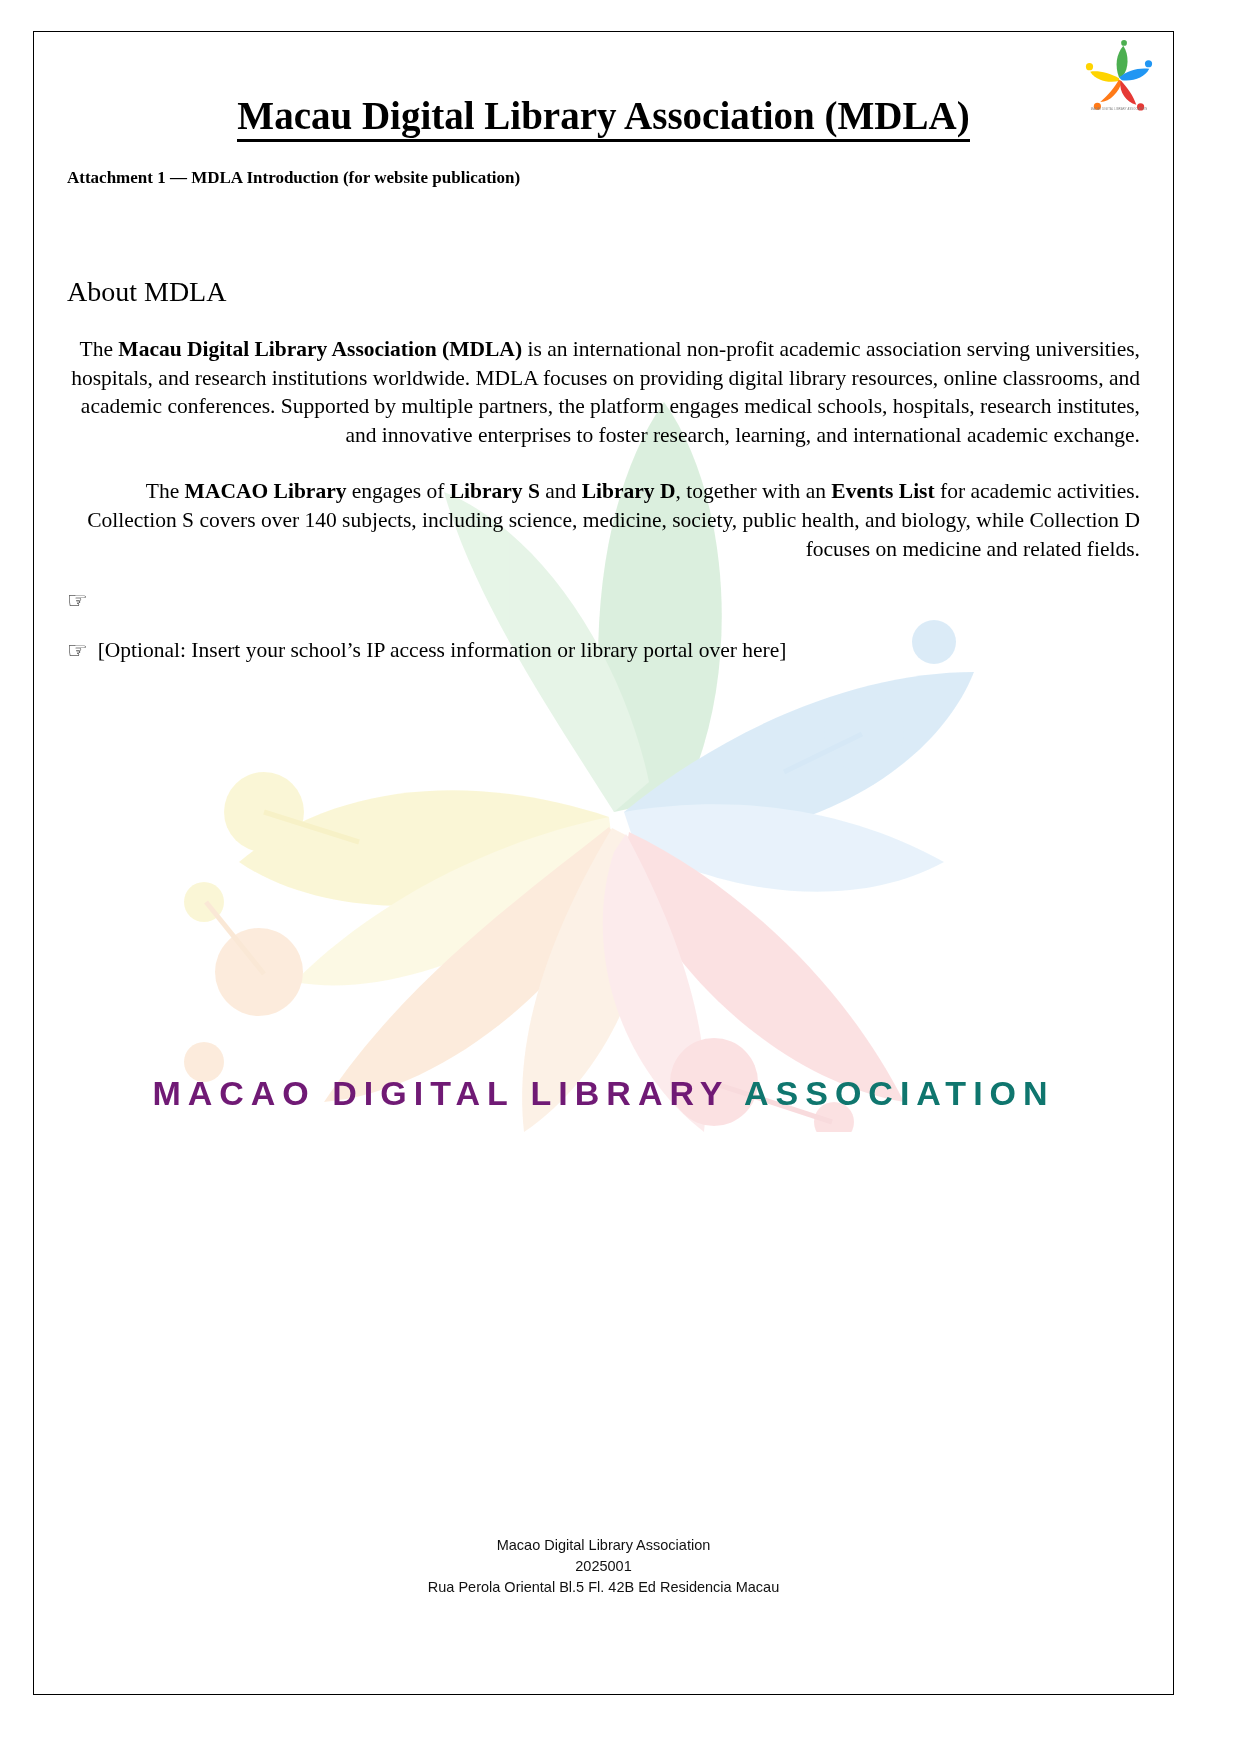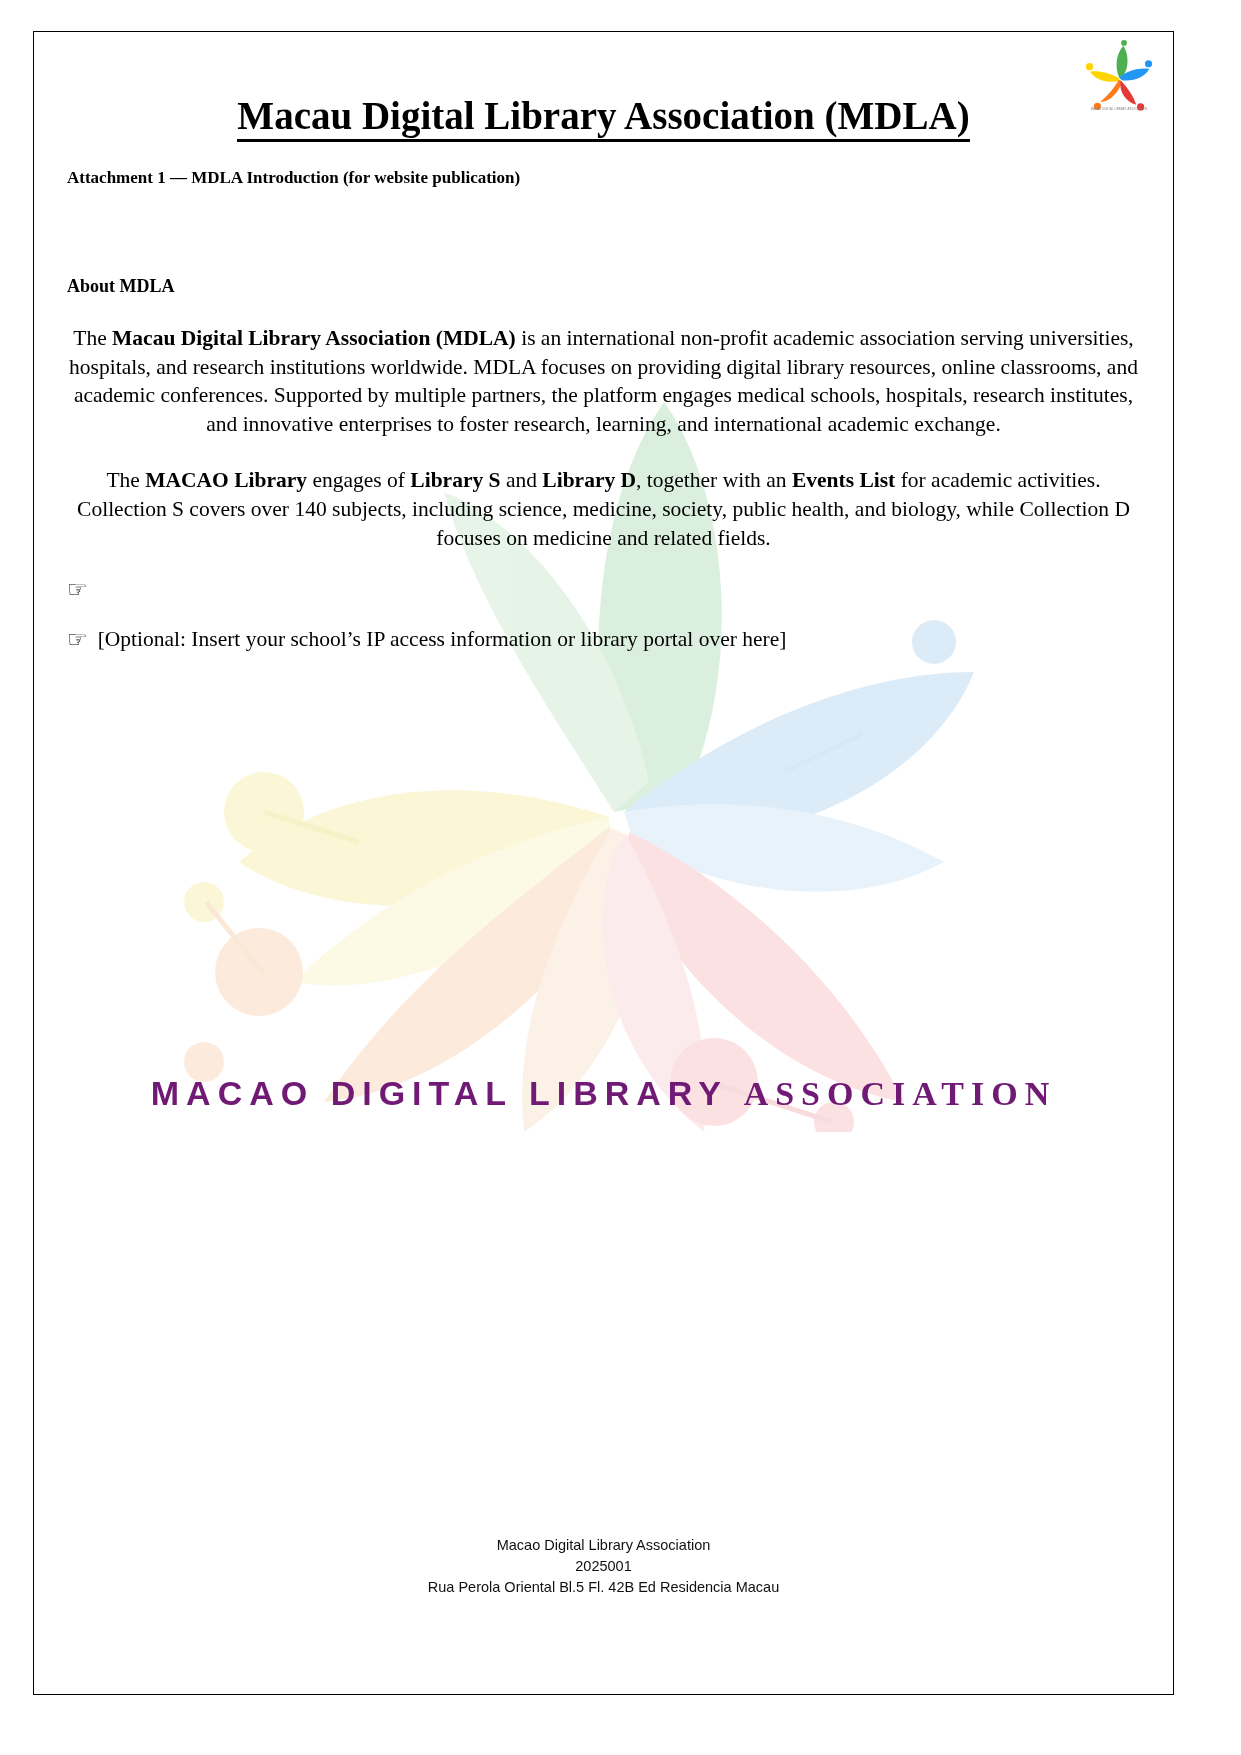--- a/index.html
+++ b/index.html
@@ -51,21 +51,21 @@
     top: 1042px;
     width: 100%;
     text-align: center;
     font-family: "Liberation Sans", sans-serif;
     font-size: 34px;
     font-weight: 700;
     letter-spacing: 7px;
     white-space: nowrap;
   }
   .wm-text .a { color: #701a75; }
-  .wm-text .b { color: #701a75; font-family: Liberation Serif, serif; }
+  .wm-text .b { color: #0f766e; }
 
   
   .corner-logo {
     position: absolute;
     right: 18px;
     top: 8px;
     width: 72px;
     height: 72px;
     z-index: 3;
   }
@@ -107,30 +107,30 @@
   .subtitle {
     margin: 0;
     padding-top: 30px;
     font-size: 17px;
     font-weight: 700;
   }
 
   .section-heading {
     margin: 0;
     padding-top: 88px;
-    font-size: 18px;
-    font-weight: 700;
+    font-size: 28px;
+    font-weight: 400;
   }
 
   .para {
     margin: 0;
     padding-top: 27px;
     font-size: 21.5px;
     line-height: 1.34;
-    text-align: center;
+    text-align: right;
   }
   .para b { font-weight: 700; }
 
   .pointer-line {
     margin: 0;
     padding-top: 25px;
     font-size: 21.5px;
     line-height: 1.34;
     display: flex;
     align-items: baseline;

